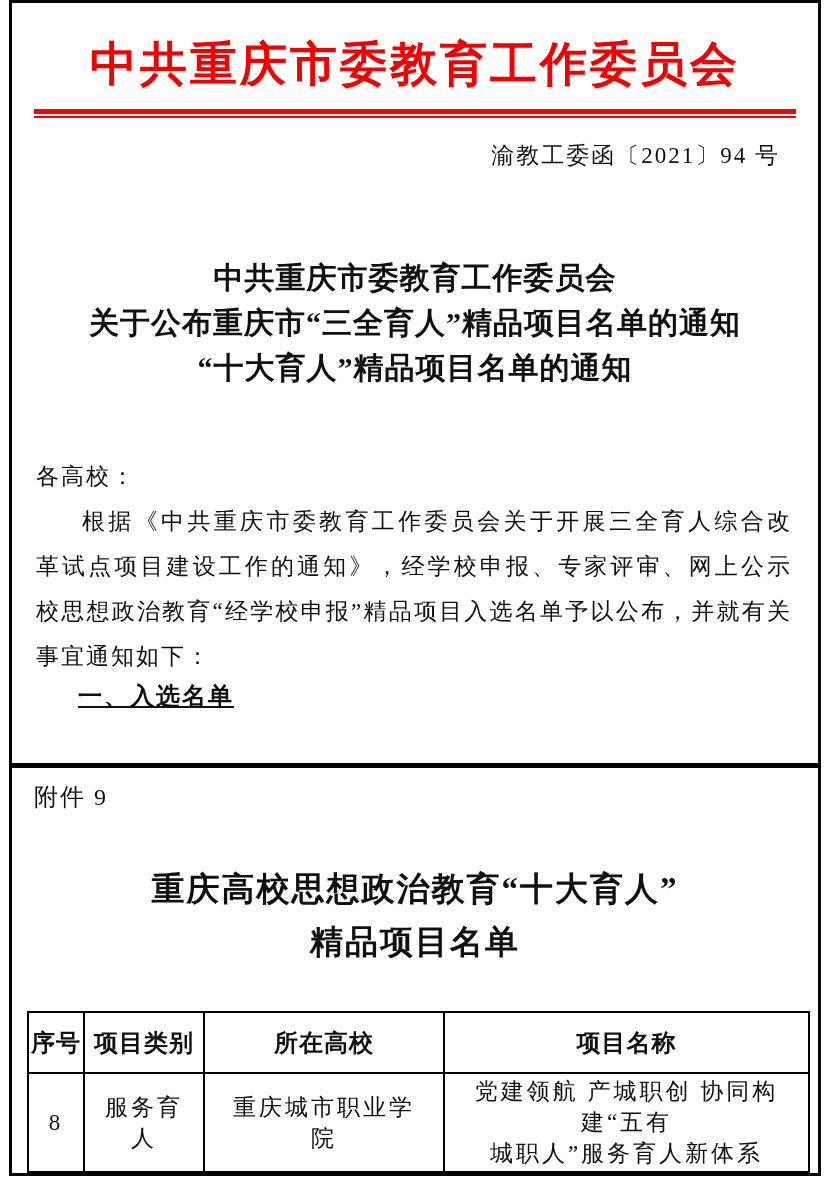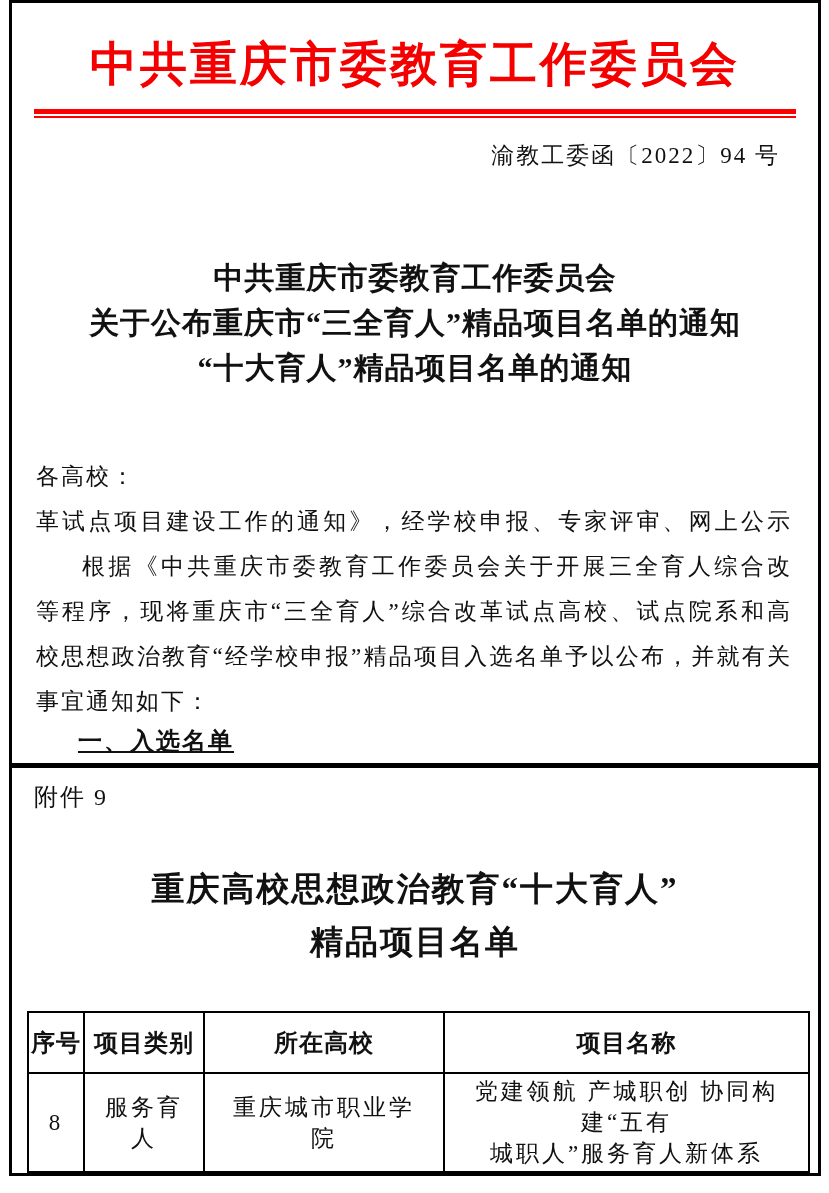--- a/index.html
+++ b/index.html
@@ -130,33 +130,32 @@
 
   <div class="section-top">
 
     <div class="letterhead">中共重庆市委教育工作委员会</div>
 
     <div class="red-rule-wrap">
       <div class="red-rule-thick"></div>
       <div class="red-rule-thin"></div>
     </div>
 
-    <div class="doc-number">渝教工委函〔2022〕94 号</div>
+    <div class="doc-number">渝教工委函〔2021〕94 号</div>
 
     <div class="doc-title">
       <div>中共重庆市委教育工作委员会</div>
       <div>关于公布重庆市“三全育人”精品项目名单的通知</div>
       <div>“十大育人”精品项目名单的通知</div>
     </div>
 
     <div class="body-text">
       <div class="salutation">各高校：</div>
+      <div class="para-line first j">根据《中共重庆市委教育工作委员会关于开展三全育人综合改</div>
       <div class="para-line j">革试点项目建设工作的通知》，经学校申报、专家评审、网上公示</div>
-      <div class="para-line first j">根据《中共重庆市委教育工作委员会关于开展三全育人综合改</div>
-      <div class="para-line j">等程序，现将重庆市“三全育人”综合改革试点高校、试点院系和高</div>
       <div class="para-line j">校思想政治教育“经学校申报”精品项目入选名单予以公布，并就有关</div>
       <div class="para-line">事宜通知如下：</div>
     </div>
 
     <div class="section-heading">一、入选名单</div>
   </div>
 
   <div class="section-divider"></div>
 
   <div class="section-bottom">

